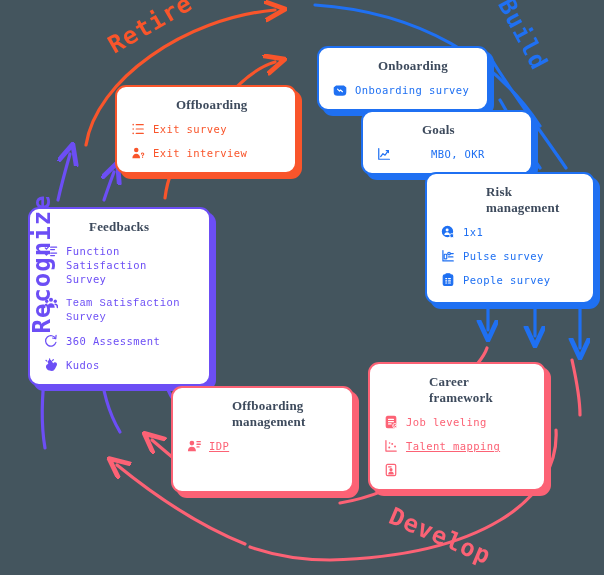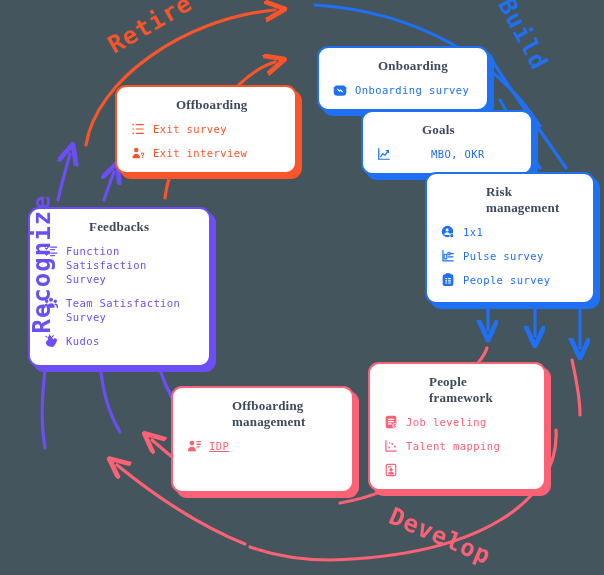--- a/index.html
+++ b/index.html
@@ -259,35 +259,44 @@
         <div class="card-item">
           <span class="ico">
             <svg width="14" height="14" viewBox="0 0 16 16" fill="none" stroke="#6c4ef5" stroke-width="1.4" stroke-linecap="round" stroke-linejoin="round">
               <circle cx="8" cy="4.2" r="2.3" fill="#6c4ef5" stroke="none"></circle>
               <circle cx="3.1" cy="6" r="1.9" fill="#6c4ef5" stroke="none"></circle>
               <circle cx="12.9" cy="6" r="1.9" fill="#6c4ef5" stroke="none"></circle>
               <path d="M3.8,13.4 C3.8,10 5.6,8.4 8,8.4 C10.4,8.4 12.2,10 12.2,13.4 Z" fill="#6c4ef5" stroke="none"></path>
               <path d="M0.6,13 C0.6,10.6 1.6,9.4 3.3,9.4 M15.4,13 C15.4,10.6 14.4,9.4 12.7,9.4" stroke-width="1.8"></path>
             </svg>
           </span>
-          <span class="lbl" style="color: rgb(108, 78, 245);">Team Satisfaction
+          <span class="lbl" style="color: rgb(108, 78, 245); font-family: Liberation Mono, monospace;">Team Satisfaction
 Survey</span>
+        </div>
+        <div class="card-item">
+          <span class="ico">
+            <svg width="14" height="14" viewBox="0 0 16 16" fill="none" stroke="#6c4ef5" stroke-width="1.4" stroke-linecap="round" stroke-linejoin="round">
+              <path d="M13.2,5.2 A6,6 0 1,0 13.6,9.6"></path>
+              <path d="M13.8,1.6 L13.4,5.4 L9.8,4.6"></path>
+            </svg>
+          </span>
+          <span class="lbl" style="color: rgb(108, 78, 245);">360 Assessment</span>
         </div>
         <div class="card-item">
           <span class="ico">
             <svg width="14" height="14" viewBox="0 0 16 16" fill="none" stroke="#6c4ef5" stroke-width="1.4" stroke-linecap="round" stroke-linejoin="round">
               <path d="M5.2,13.4 C3,11.8 2.2,9.6 3.6,8.2 C4.6,7.2 6,7.6 6.8,8.6 L5.2,5.6 C4.6,4.5 5.1,3.4 6.1,3 C7,2.6 7.9,3.2 8.4,4.1 L10.4,7.6 L11.2,6.4 C11.8,5.5 13,5.3 13.7,6 C14.3,6.6 14.3,7.5 13.9,8.3 L12,12 C11.2,13.5 9.7,14.4 8,14 Z" fill="#6c4ef5" stroke="#6c4ef5"></path>
               <path d="M2.2,2.6 L3.3,3.6 M6.4,0.8 L6.4,2.2 M10.6,1.8 L9.8,3" stroke-width="1.3"></path>
             </svg>
           </span>
           <span class="lbl" style="color: rgb(108, 78, 245);">Kudos</span>
         </div>
       </div>
       <div class="card" style="left: 368px; top: 362px; width: 178px; min-height: 107px; border: 2.6px solid rgb(252, 98, 117); box-shadow: rgb(252, 98, 117) 5px 5px 0px 0px;">
-        <div class="card-title">People framework</div>
+        <div class="card-title">Career framework</div>
         <div class="card-item">
           <span class="ico">
             <svg width="14" height="14" viewBox="0 0 16 16" fill="none" stroke="#fc6275" stroke-width="1.4" stroke-linecap="round" stroke-linejoin="round">
               <rect x="2.6" y="1.6" width="10.8" height="12.8" rx="1.6" fill="#fc6275" stroke="#fc6275"></rect>
               <path d="M5.2,5 h5.6 M5.2,7.6 h5.6 M5.2,10.2 h3" stroke="#fff" stroke-width="1.3"></path>
               <circle cx="12.4" cy="12.2" r="2.5" fill="#fc6275" stroke="#fff" stroke-width="1"></circle>
               <path d="M11.3,12.2 L12.1,13 L13.6,11.4" stroke="#fff" stroke-width="1.1"></path>
             </svg>
           </span>
           <span class="lbl" style="color: rgb(252, 98, 117);">Job leveling</span>
@@ -295,21 +304,21 @@
         <div class="card-item">
           <span class="ico">
             <svg width="14" height="14" viewBox="0 0 16 16" fill="none" stroke="#fc6275" stroke-width="1.4" stroke-linecap="round" stroke-linejoin="round">
               <path d="M2.2,1.8 V13.8 H14"></path>
               <circle cx="6" cy="9.8" r="1.1" fill="#fc6275" stroke="none"></circle>
               <circle cx="9.4" cy="5.6" r="1.1" fill="#fc6275" stroke="none"></circle>
               <circle cx="12.6" cy="8.6" r="1.1" fill="#fc6275" stroke="none"></circle>
               <circle cx="6.4" cy="4.6" r="0.9" fill="#fc6275" stroke="none"></circle>
             </svg>
           </span>
-          <span class="lbl" style="color: rgb(252, 98, 117);">Talent mapping</span>
+          <span class="lbl" style="color: rgb(252, 98, 117); text-decoration: underline;">Talent mapping</span>
         </div>
         <div class="card-item">
           <span class="ico">
             <svg width="14" height="14" viewBox="0 0 16 16" fill="none" stroke="#fc6275" stroke-width="1.4" stroke-linecap="round" stroke-linejoin="round">
               <rect x="2.6" y="1.6" width="10.8" height="12.8" rx="1.6" stroke="#fc6275"></rect>
               <path d="M5.2,4.4 h3" stroke-width="1.2"></path>
               <circle cx="8" cy="7.6" r="1.8" fill="#fc6275" stroke="none"></circle>
               <path d="M4.8,13 C4.8,10.8 6.2,9.8 8,9.8 C9.8,9.8 11.2,10.8 11.2,13 Z" fill="#fc6275" stroke="none"></path>
             </svg>
           </span>

